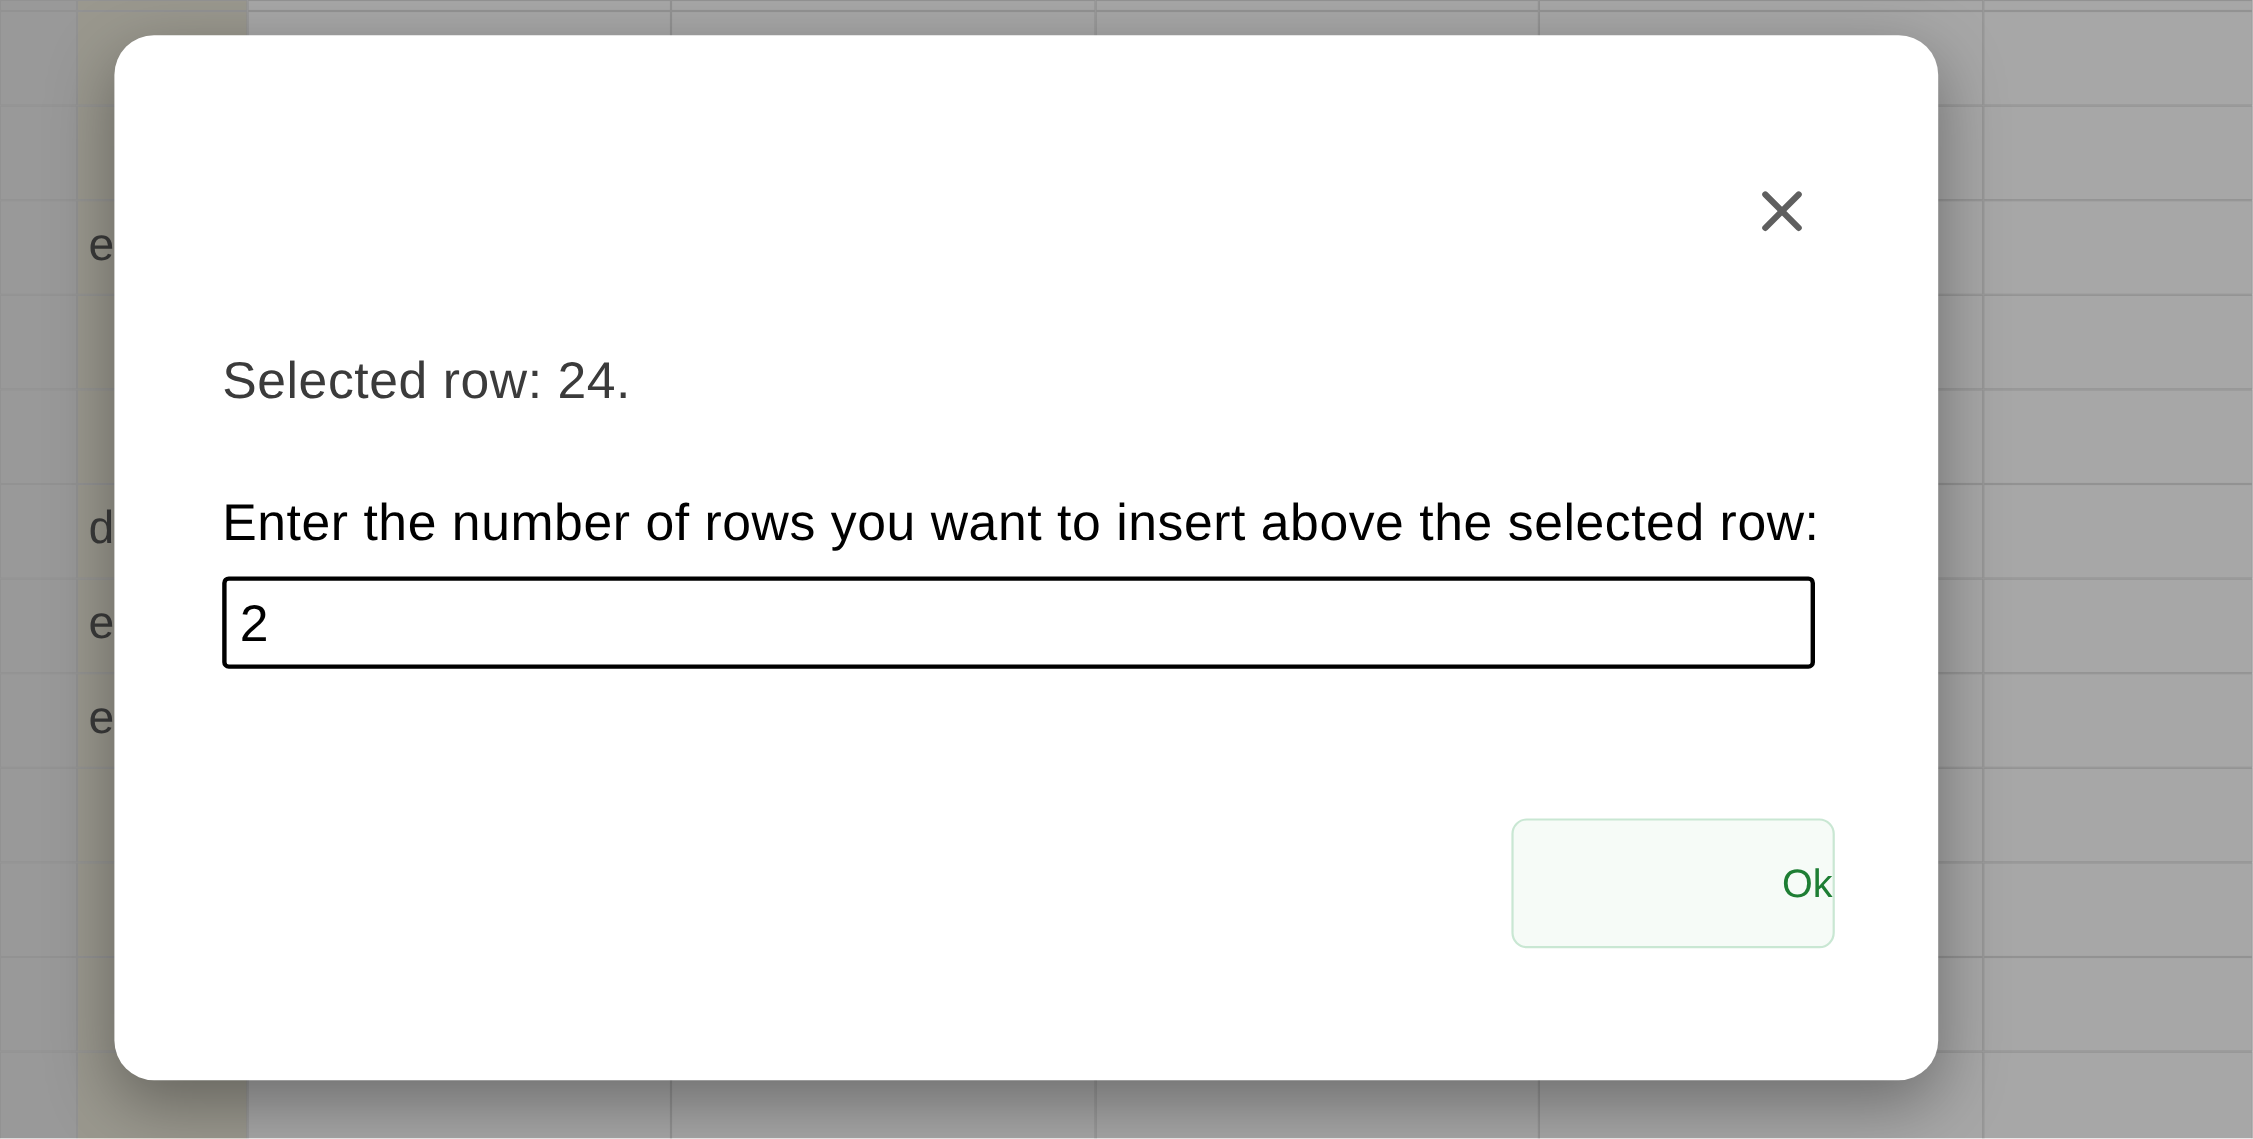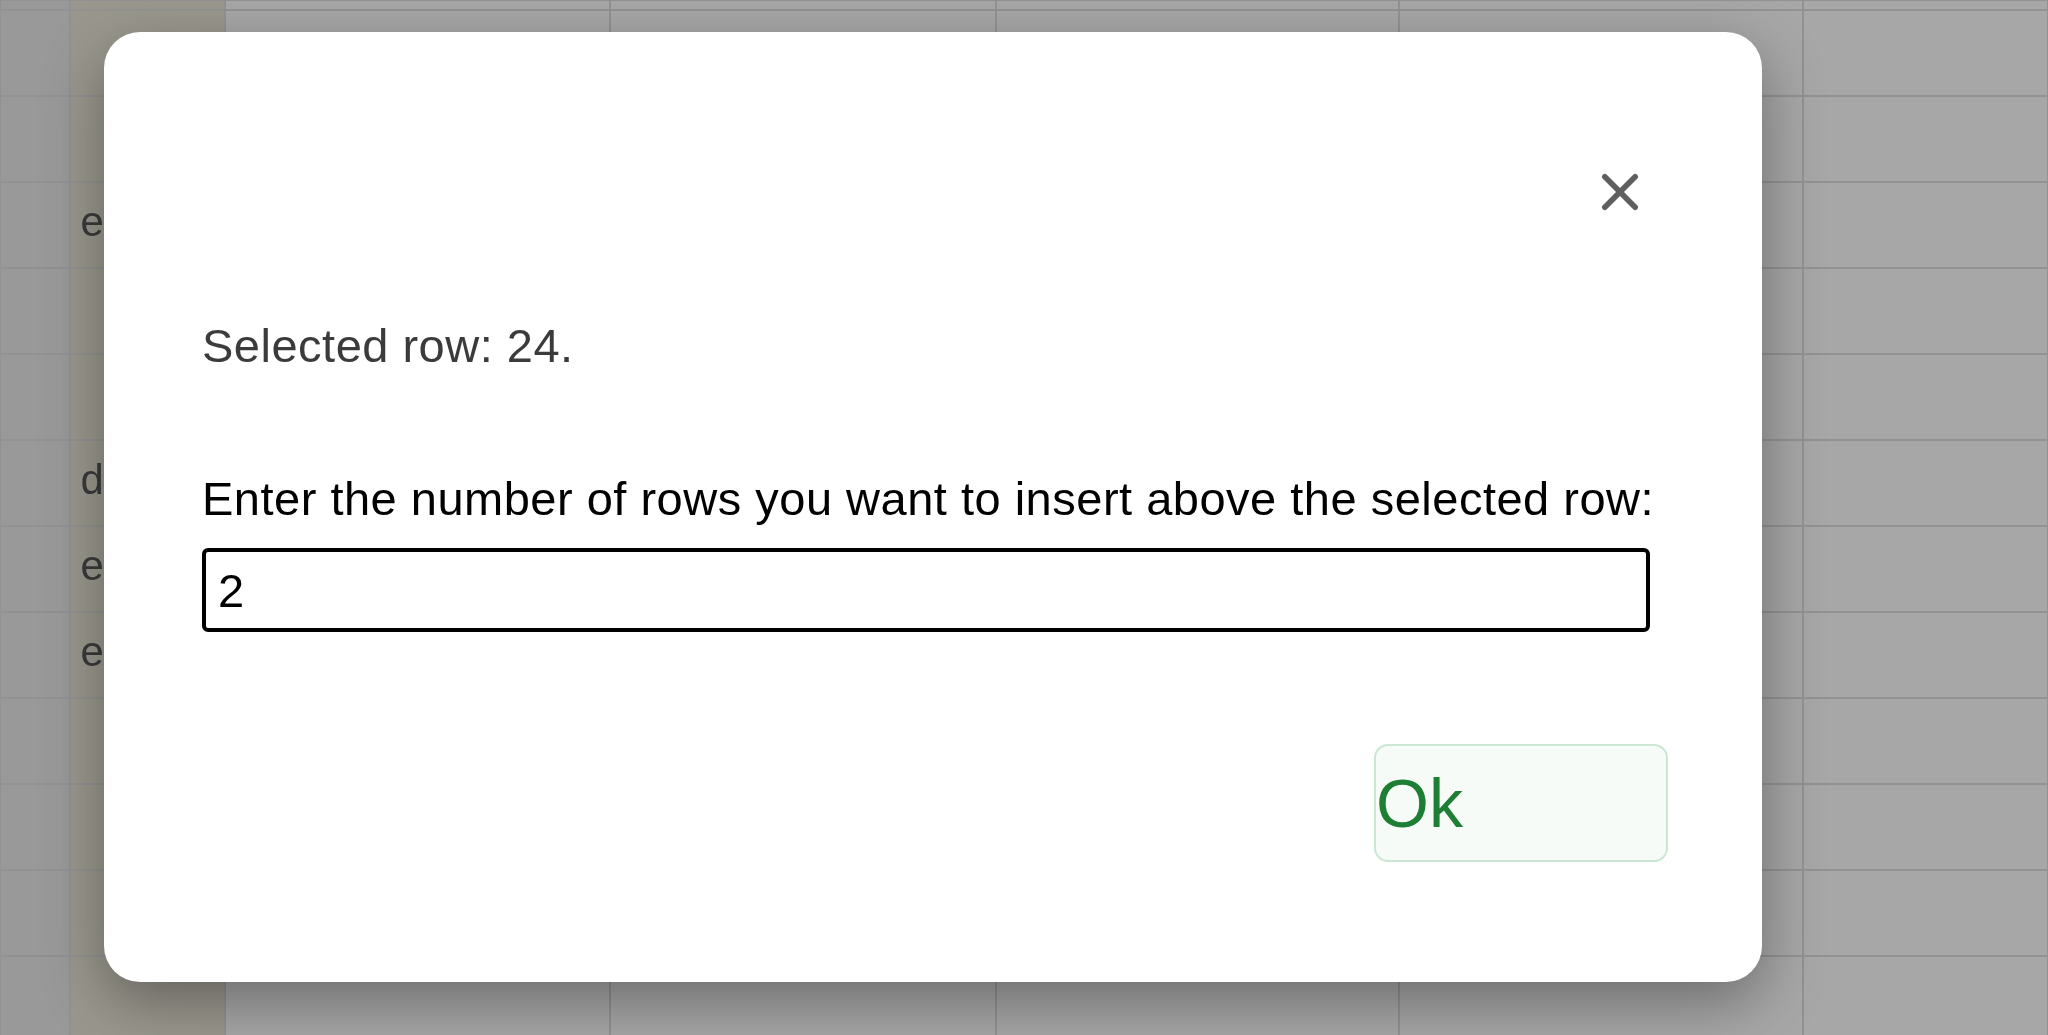--- a/index.html
+++ b/index.html
@@ -114,21 +114,21 @@
   .modal-body {
     position: absolute;
     top: 286px;
     left: 98px;
     right: 98px;
   }
 
   .selected-row-line {
     font-size: 47px;
     color: #3b3b3b;
-    margin-bottom: 98px;
+    margin-bottom: 74px;
     letter-spacing: 0.5px;
   }
 
   .prompt-line {
     font-size: 47px;
     color: #000000;
     margin-bottom: 22px;
     letter-spacing: 0.5px;
   }
 
@@ -148,25 +148,25 @@
   .ok-btn {
     position: absolute;
     right: 94px;
     top: 712px;
     width: 290px;
     height: 114px;
     background: #f6fbf7;
     border: 2px solid #c9e7d3;
     border-radius: 14px;
     color: #1e7e34;
-    font-size: 68px;
+    font-size: 36px;
     font-weight: 500;
     display: flex;
     align-items: center;
-    justify-content: flex-start;
+    justify-content: flex-end;
     cursor: pointer;
   }
 </style>
 </head>
 <body>
 
 <div class="bg">
   <div class="bg-grid">
     <div class="bg-row short">
       <div class="bg-cell rowhead"></div>

